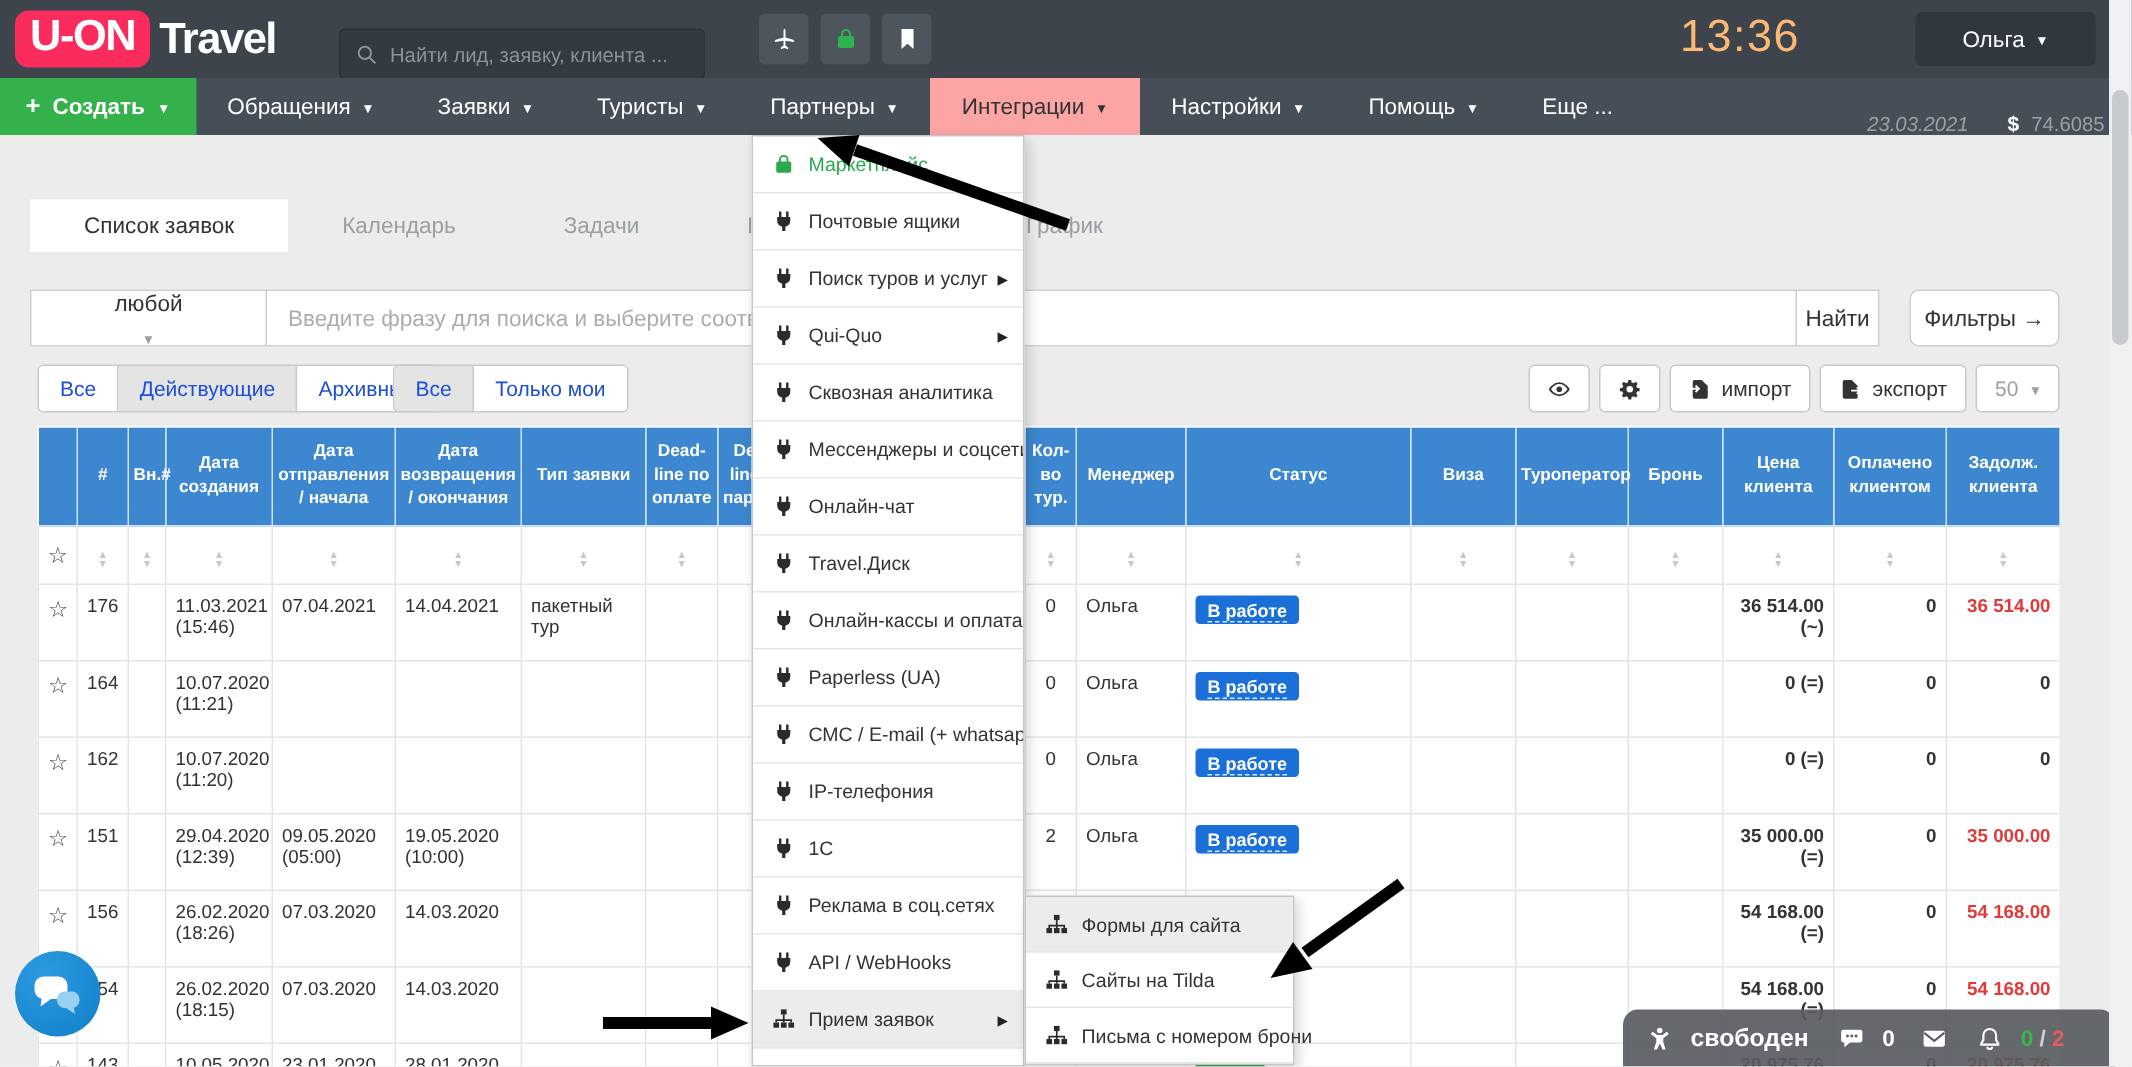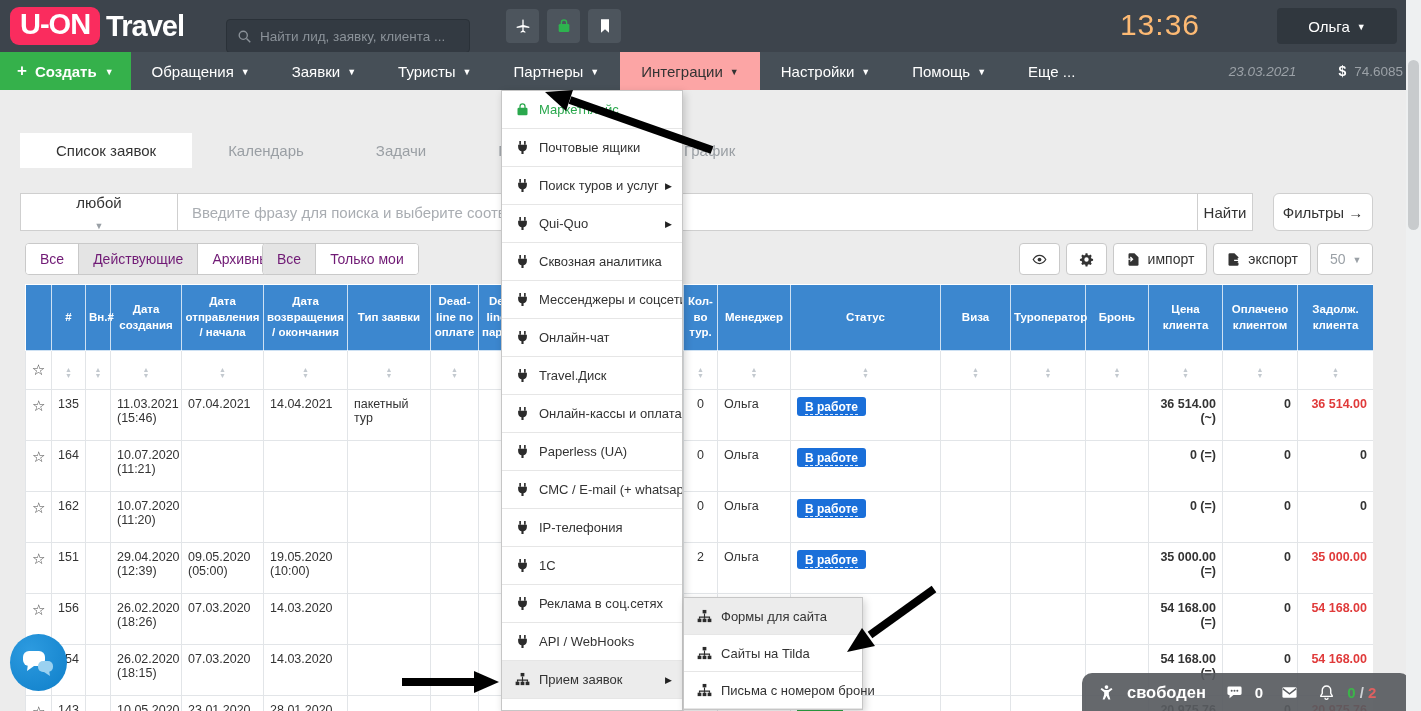--- a/index.html
+++ b/index.html
@@ -31,21 +31,21 @@
   
   .navbar { position:absolute; left:0; top:52px; width:1421px; height:38px; background:#464f57;
             display:flex; align-items:stretch; }
   .create-btn { background:#35b14b; color:#fff; font-size:15px; font-weight:bold;
                 display:flex; align-items:center; gap:8px; padding:0 17px; }
   .create-plus { font-size:17px; font-weight:bold; }
   .nav-item { display:flex; align-items:center; gap:7px; padding:0 21px; color:#fff; font-size:15px; cursor:pointer; }
   .nav-item[data-active="true"] { background:#fca5a5; color:#333; }
   .nav-item .caret-down { display:none; }
   .nav-item[data-caret="true"] .caret-down { display:inline; }
-  .nav-right { position:absolute; right:18px; top:0; height:38px; display:flex; align-items:center; gap:42px; }
+  .nav-right { position:absolute; right:18px; top:0; height:38px; display:flex; align-items:flex-end; gap:26px; }
   .nav-date { color:#9ba1a7; font-size:13.5px; font-style:italic; }
   .nav-cur { font-size:13.5px; color:#9ba1a7; }
   .nav-cur b { color:#fff; margin-right:8px; font-size:14px; }
 
   
   .tabs { position:absolute; left:20px; top:133px; display:flex; height:35px; }
   .tab { padding:0 36px; display:flex; align-items:center; font-size:15px; color:#9a9fa4; cursor:pointer; white-space:nowrap; }
   .tab[data-active="true"] { background:#fff; color:#333; }
 
   
@@ -58,21 +58,21 @@
                   border-left:none; padding:0 14px; font-size:15px; color:#333; outline:none; }
   .search-input::placeholder { color:#a9adb2; }
   .find-btn { position:absolute; left:1178px; top:0; width:55px; height:38px; background:#fff;
               border:1px solid #cfcfcf; border-left:none; font-size:15px; color:#333; cursor:pointer; }
   .filters-btn { position:absolute; left:1253px; top:0; width:100px; height:38px; background:#fff;
                  border:1px solid #cfcfcf; border-radius:6px; font-size:15px; color:#333; cursor:pointer; }
 
   
   .btn-group { position:absolute; top:243px; display:flex; border:1px solid #c9c9c9; border-radius:4px;
                overflow:hidden; background:#fff; height:32px; }
-  .btn-group .gbtn { padding:0 14px; display:flex; align-items:center; font-size:14px; color:#701a75;
+  .btn-group .gbtn { padding:0 14px; display:flex; align-items:center; font-size:14px; color:#1d4ed8;
                      border-right:1px solid #c9c9c9; cursor:pointer; background:#fff; white-space:nowrap; }
   .btn-group .gbtn:last-child { border-right:none; }
   .btn-group .gbtn.active { background:#e4e4e4; }
   .list-controls { position:absolute; top:243px; right:48px; display:flex; gap:6px; height:32px; }
   .ctl { background:#fff; border:1px solid #c9c9c9; border-radius:4px; height:32px; display:flex;
          align-items:center; justify-content:center; gap:7px; font-size:14px; color:#333; padding:0 12px; cursor:pointer; }
   .ctl svg { width:15px; height:15px; }
   .ctl.select50 { color:#9aa0a6; width:56px; justify-content:space-between; }
 
   
@@ -463,21 +463,21 @@
               <span>▲</span>
               <span>▼</span>
             </span></td>
       <td><span class="sort-glyph">
               <span>▲</span>
               <span>▼</span>
             </span></td>
     </tr>
     <tr class="data-row" data-badge="blue" data-debt="36 514.00" data-debtred="1">
         <td><span class="fav-star">☆</span></td>
-        <td class="c-num">135</td>
+        <td class="c-num">176</td>
         <td class="c-vn"></td>
         <td>11.03.2021 (15:46)</td>
         <td>07.04.2021</td>
         <td>14.04.2021</td>
         <td>пакетный тур</td>
         <td></td>
         <td></td>
         <td></td>
         <td class="c-qty">0</td>
         <td>Ольга</td>

